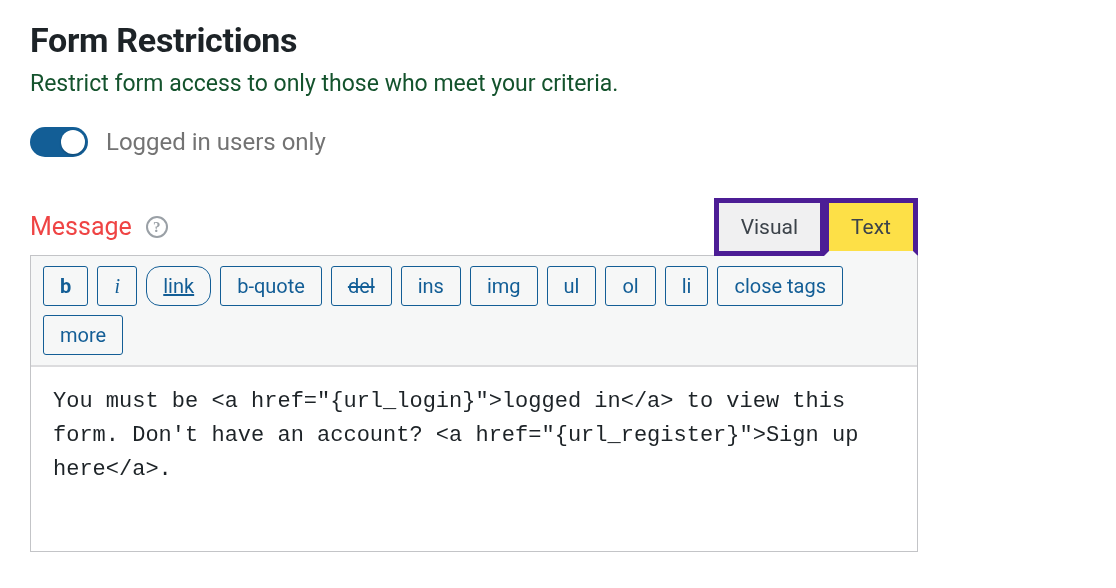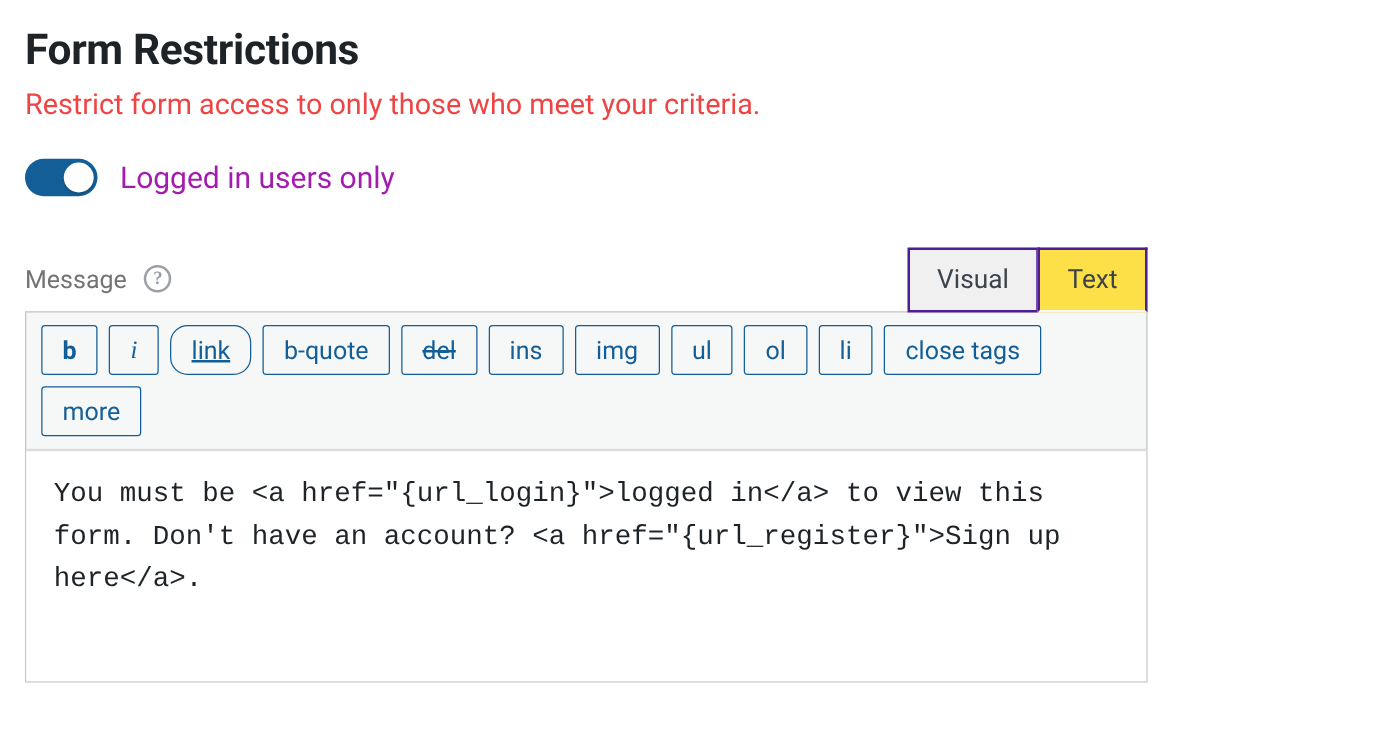--- a/index.html
+++ b/index.html
@@ -4,33 +4,33 @@
 <style>
   * { box-sizing: border-box; }
   html, body {
     margin: 0;
     padding: 0;
     font-family: -apple-system, BlinkMacSystemFont, "Segoe UI", Roboto, "Helvetica Neue", Arial, sans-serif;
     background: #fff;
     color: #1d2327;
   }
   .page {
-    padding: 6px 38px 30px 20px;
+    padding: 6px 38px 30px 30px;
     width: 956px;
   }
   h1.title {
     font-size: 34px;
     font-weight: 700;
     margin: 14px 0 8px 0;
     color: #1d2327;
     letter-spacing: -0.3px;
   }
   .subtitle {
     font-size: 23px;
-    color: #ef4444;
+    color: #14532d;
     margin: 10px 0 30px 0;
     font-weight: 400;
   }
 
   
   .toggle-row {
     display: flex;
     align-items: center;
     gap: 18px;
     margin-bottom: 40px;
@@ -49,39 +49,39 @@
     top: 3px;
     right: 3px;
     width: 24px;
     height: 24px;
     background: #fff;
     border-radius: 50%;
     box-shadow: 0 1px 2px rgba(0,0,0,0.25);
   }
   .toggle-label {
     font-size: 24px;
-    color: #a21caf;
+    color: #737373;
   }
 
   
   .msg-header {
     display: flex;
     align-items: flex-end;
     justify-content: space-between;
     margin-bottom: 0;
   }
   .msg-left {
     display: flex;
     align-items: center;
     gap: 14px;
     padding-bottom: 14px;
   }
   .msg-label {
-    font-size: 20px;
-    color: #737373;
+    font-size: 25px;
+    color: #ef4444;
   }
   .help-icon {
     width: 22px;
     height: 22px;
     border: 2px solid #9aa0a6;
     border-radius: 50%;
     color: #9aa0a6;
     font-size: 15px;
     line-height: 18px;
     text-align: center;
@@ -91,21 +91,21 @@
 
   
   .tabs {
     display: flex;
     align-items: flex-end;
   }
   .tab {
     padding: 12px 22px;
     font-size: 21px;
     color: #3c434a;
-    border: 2px solid #4c1d95;
+    border: 5px solid #4c1d95;
     background: #f0f0f1;
     position: relative;
     top: 1px;
     cursor: pointer;
     user-select: none;
   }
   .tab + .tab {
     margin-left: -1px;
   }
   .tab.active {

